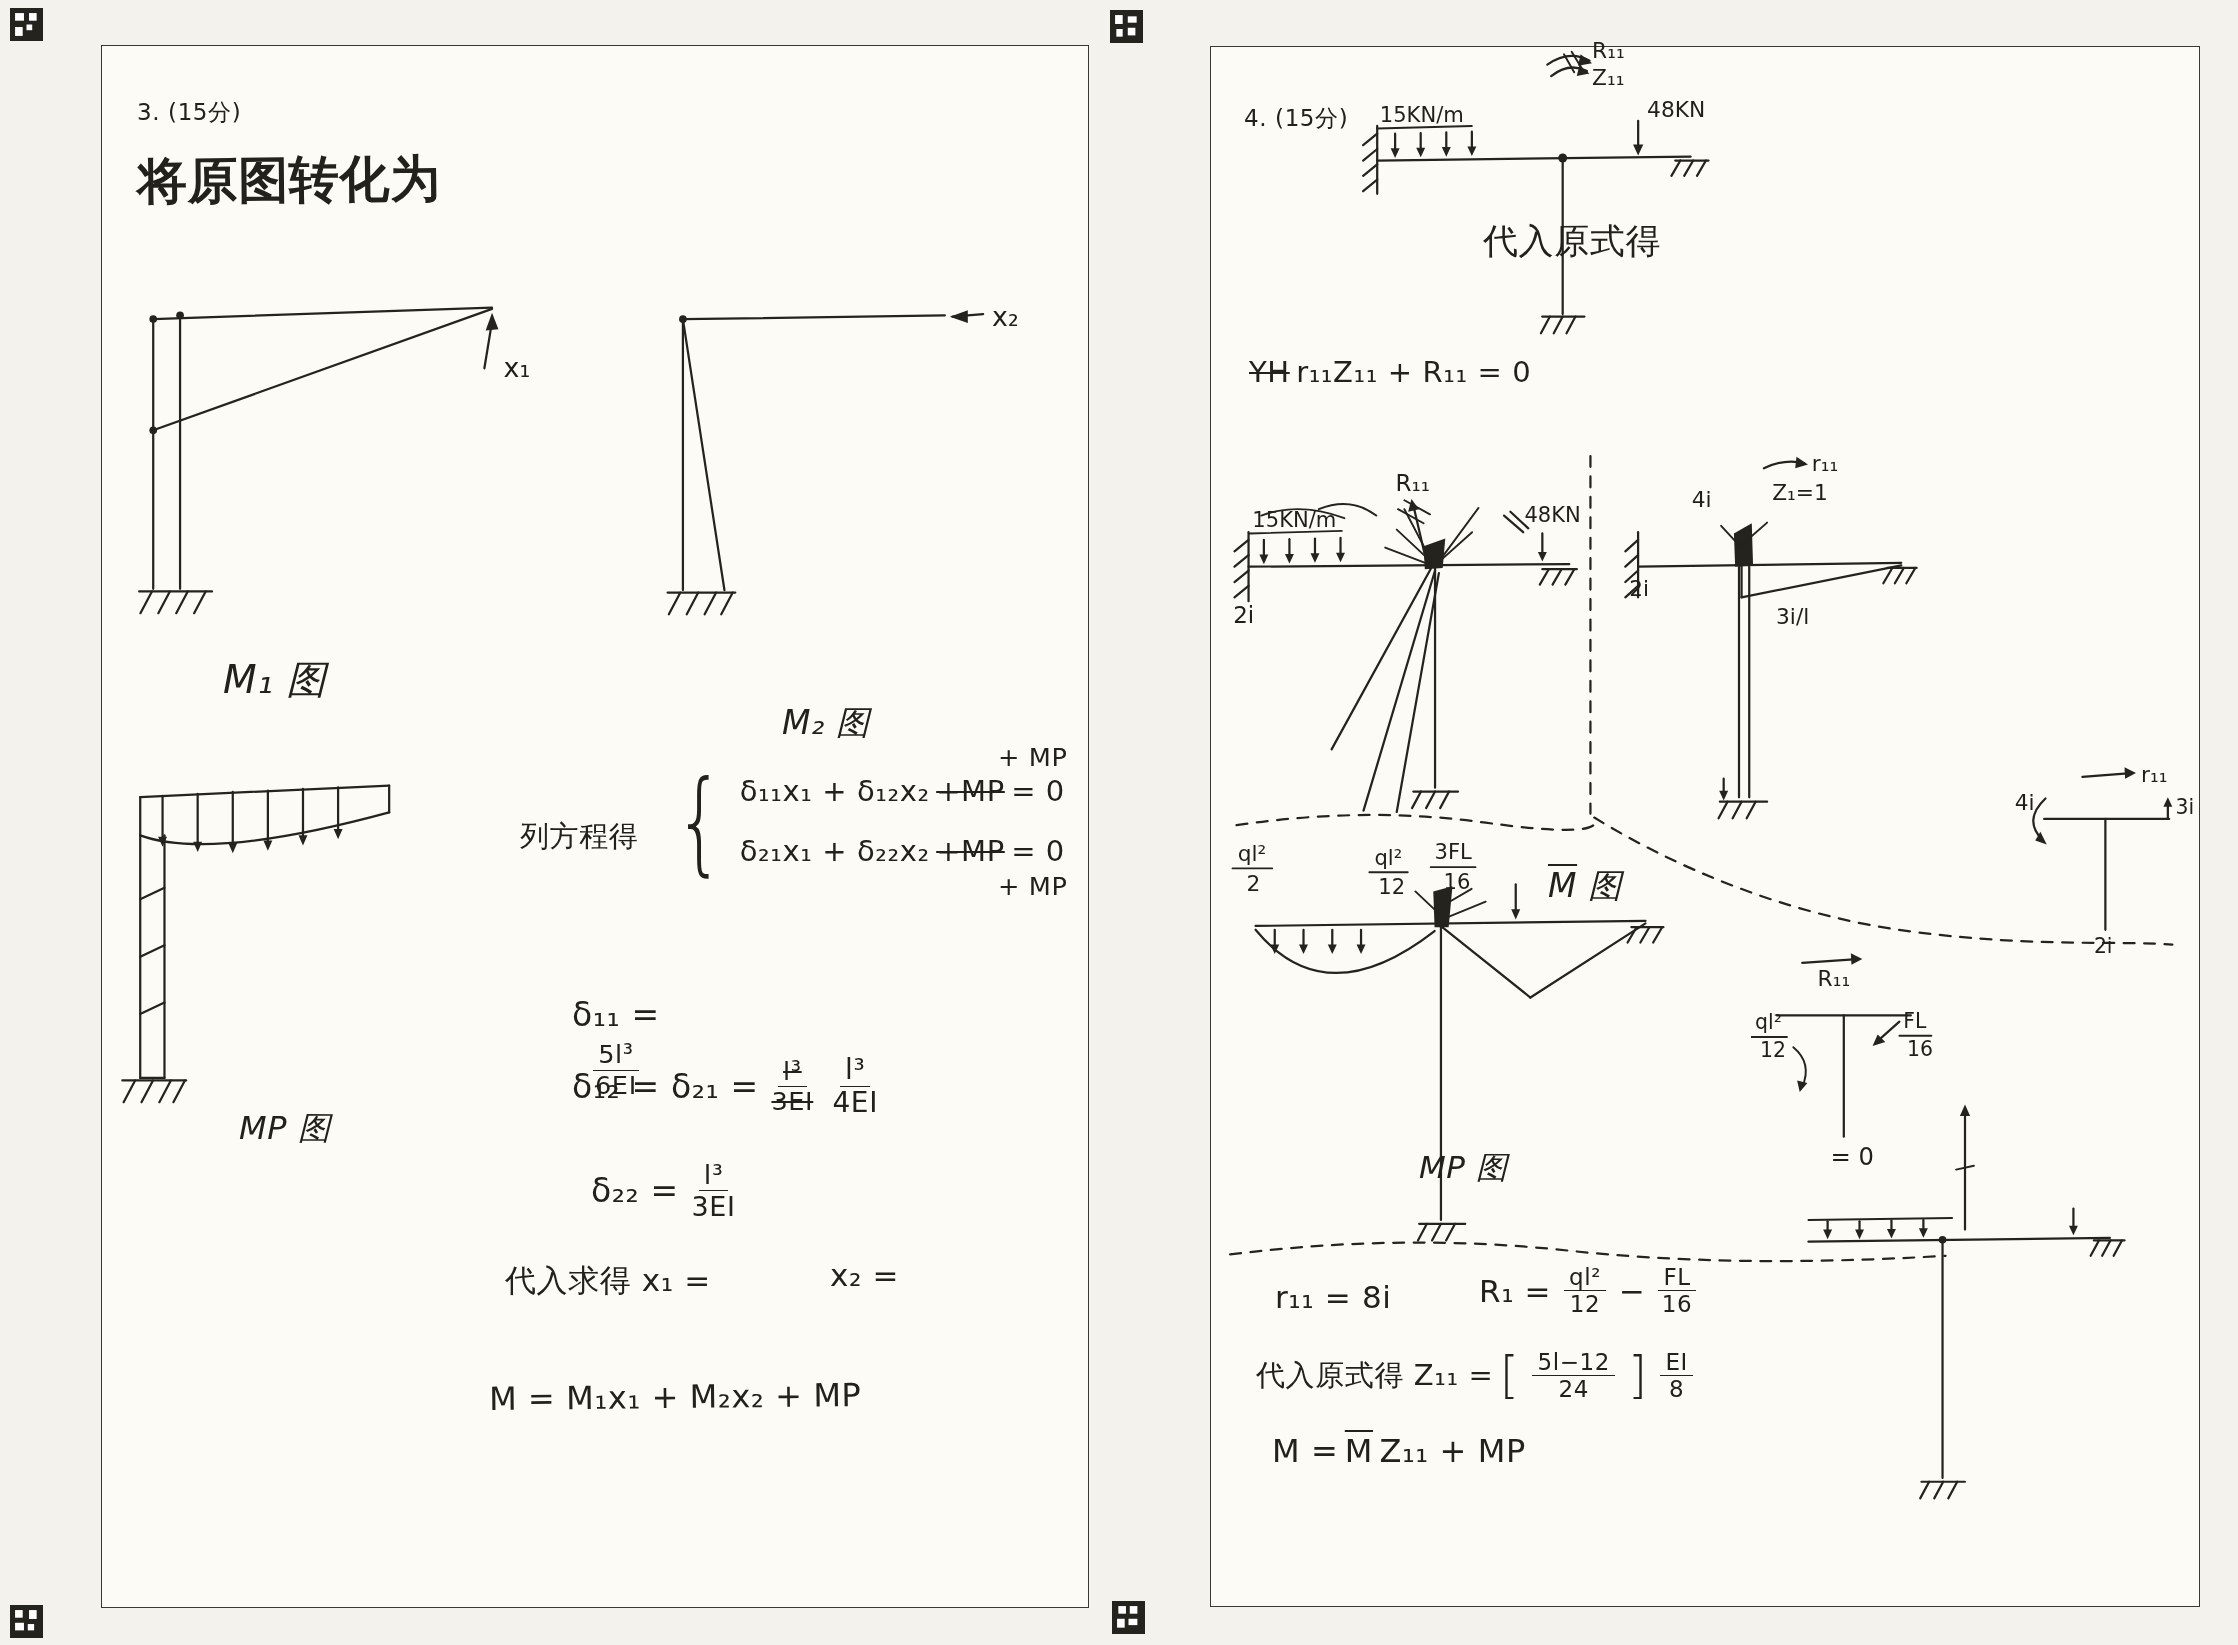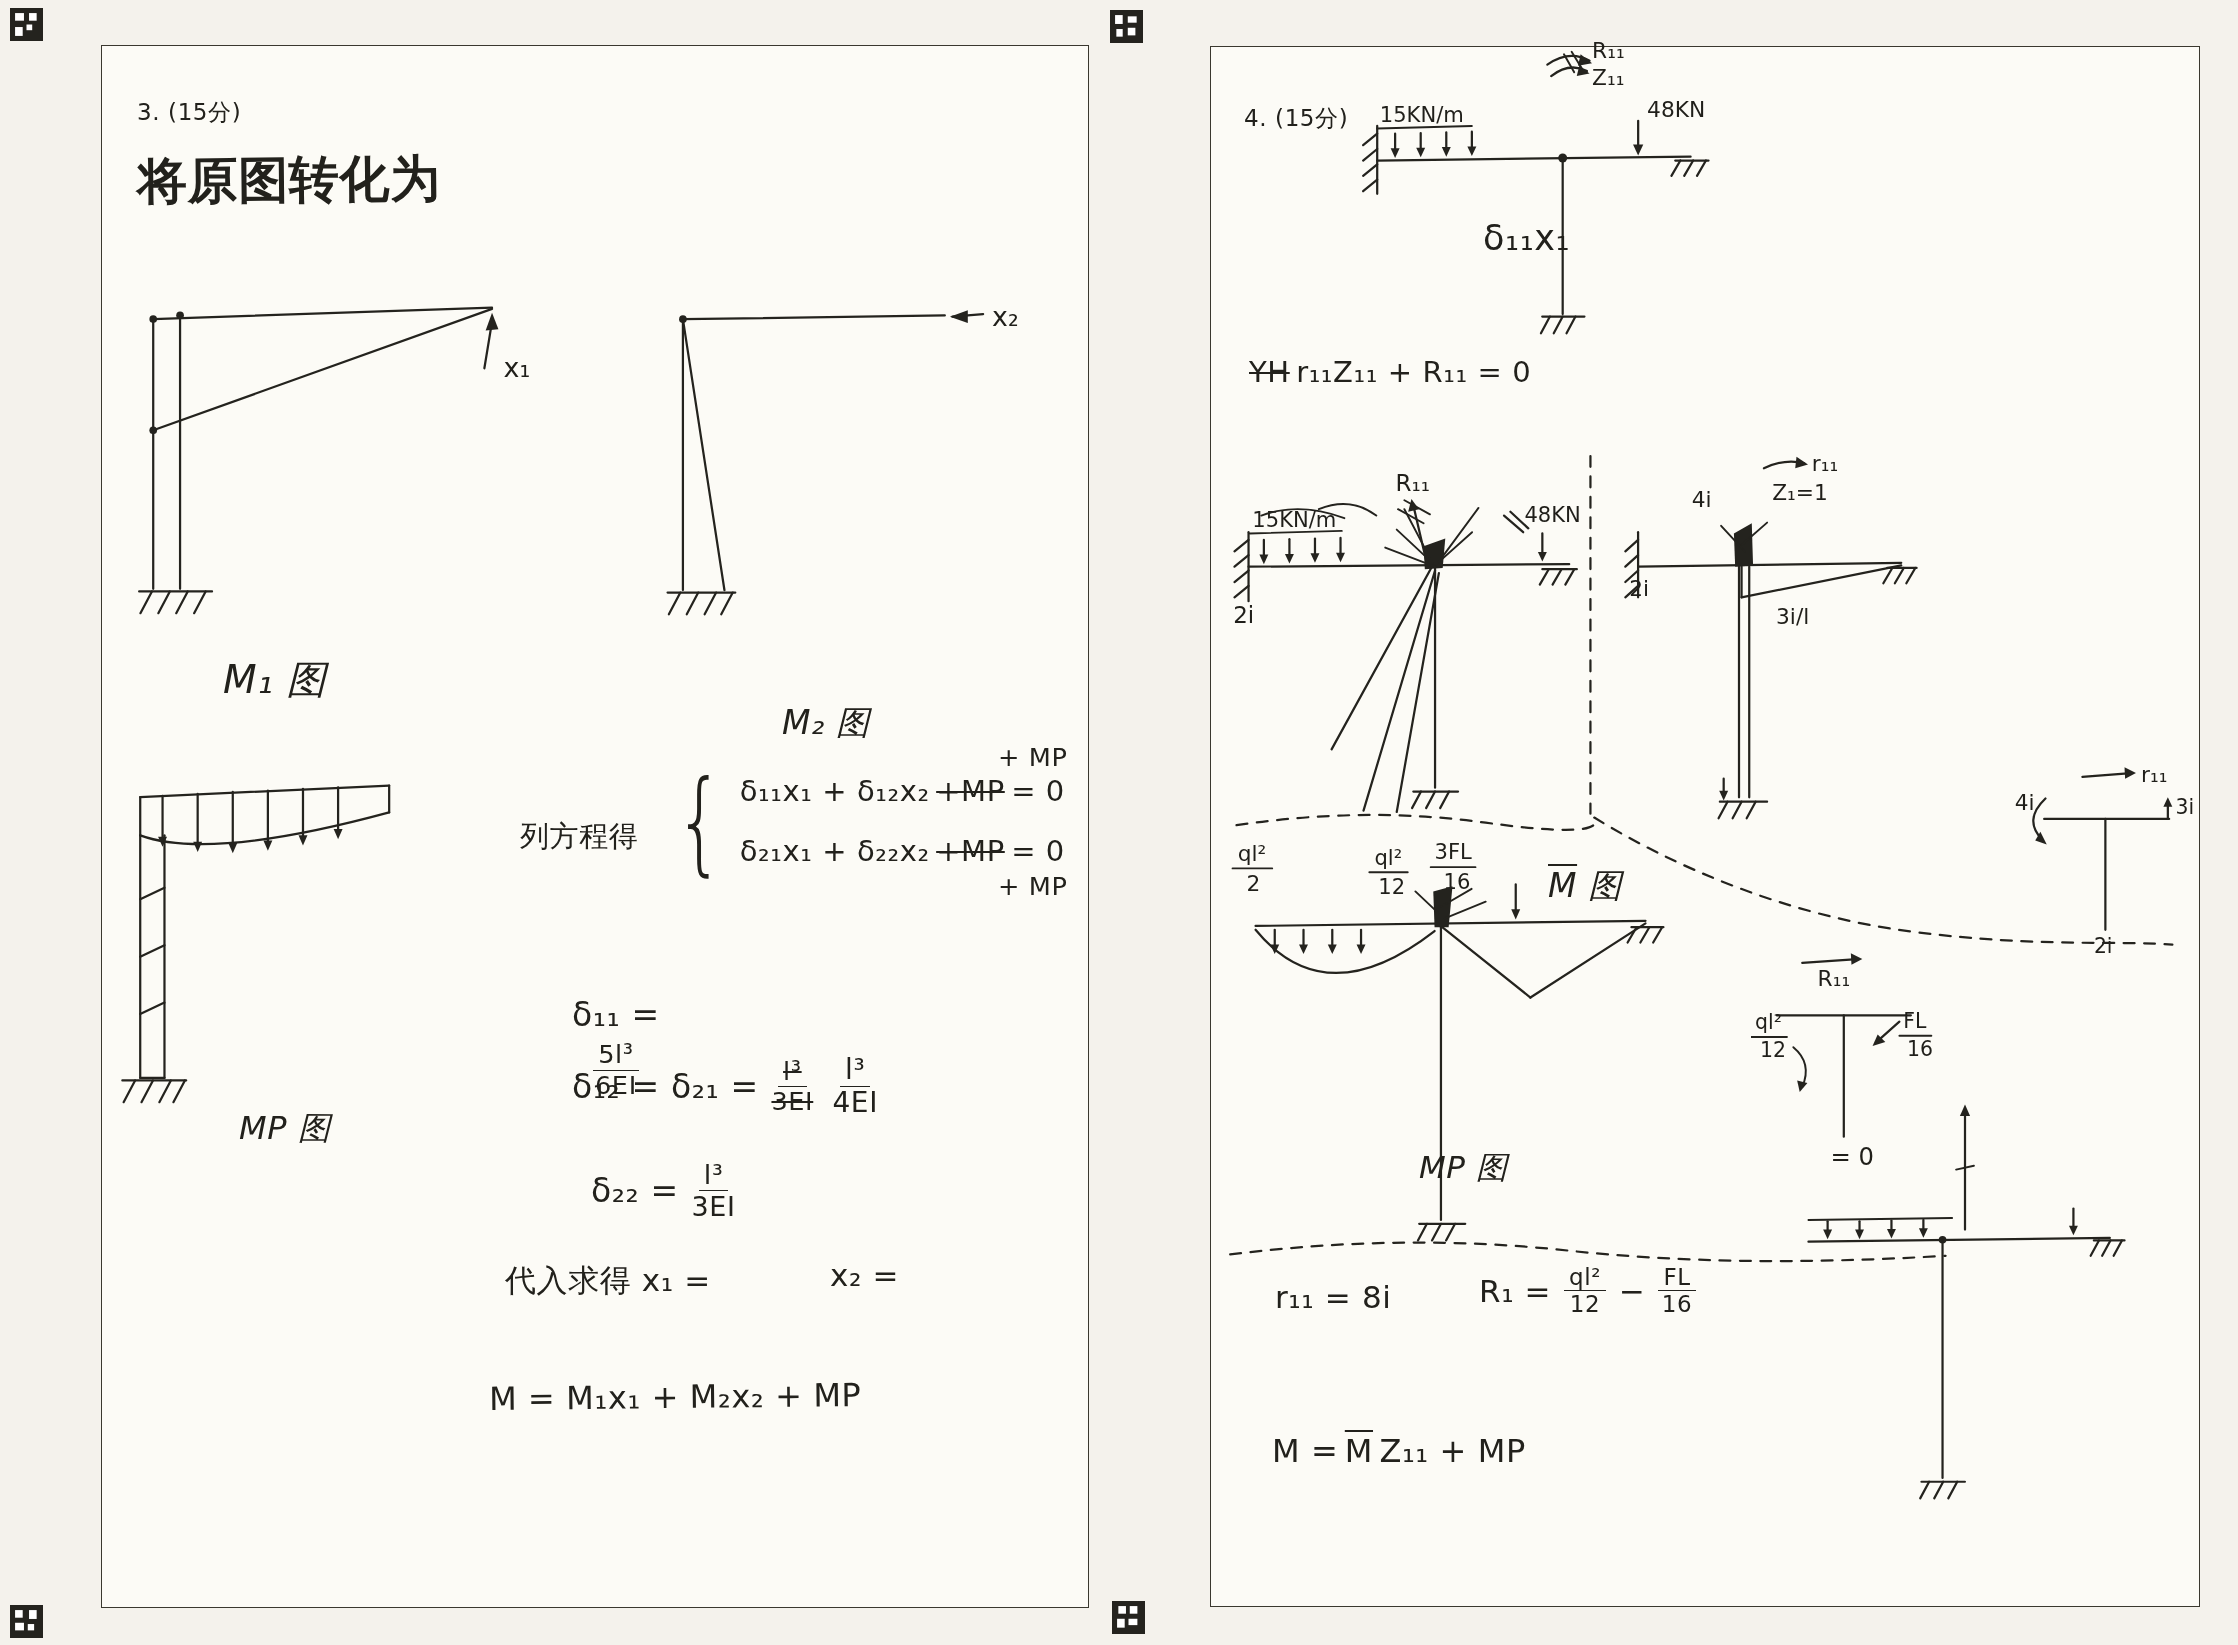--- a/index.html
+++ b/index.html
@@ -243,21 +243,21 @@
           <line x1="544" y1="190" x2="530" y2="214"></line>
       </g>
       <line x1="320" y1="186" x2="320" y2="430"></line>
       <g class="thin">
         <line x1="288" y1="434" x2="354" y2="434"></line>
         <line x1="300" y1="434" x2="286" y2="460"></line>
           <line x1="320" y1="434" x2="306" y2="460"></line>
           <line x1="340" y1="434" x2="326" y2="460"></line>
       </g>
     </svg>
-    <div class="abs hw" style="left:272px;top:171px;font-size:35px;">δ₁₁x₁</div>
+    <div class="abs hw" style="left:272px;top:171px;font-size:35px;">代入原式得</div>
 
     <div class="abs hw eqrow" style="left:38px;top:308px;font-size:29px;">
       <span class="struck">YH</span>
       <span>r₁₁Z₁₁ + R₁₁ = 0</span>
     </div>
 
     <svg class="abs" style="left:12.8px;top:383px" width="371" height="396" viewBox="0 0 580 620">
       <g class="thin">
         <line x1="38" y1="160" x2="38" y2="268"></line>
         <line x1="38" y1="172" x2="16" y2="190"></line>
@@ -496,20 +496,33 @@
           <span class="num">ql²</span>
           <span>12</span>
         </span>
       <span>−</span>
       <span class="frac" style="font-size:23px;">
           <span class="num">FL</span>
           <span>16</span>
         </span>
     </div>
 
+    <div class="abs hw eqrow" style="left:45px;top:1300px;font-size:29px;">
+      <span>代入原式得  Z₁₁ =</span>
+      <span style="font-size:49px;font-weight:200;">[</span>
+      <span class="frac" style="font-size:23px;">
+          <span class="num">5l−12</span>
+          <span>24</span>
+        </span>
+      <span style="font-size:49px;font-weight:200;">]</span>
+      <span class="frac" style="font-size:23px;">
+          <span class="num">EI</span>
+          <span>8</span>
+        </span>
+    </div>
 
     <div class="abs hw eqrow" style="left:61px;top:1385px;font-size:32px;">
       <span>M =</span>
       <span class="overline">M</span>
       <span>Z₁₁ + MP</span>
     </div>
 
     <svg class="abs" style="left:562px;top:1150px" width="371" height="332" viewBox="0 0 580 520">
       <line x1="55" y1="70" x2="527" y2="64"></line>
       <line class="thin" x1="55" y1="36" x2="280" y2="33"></line>

